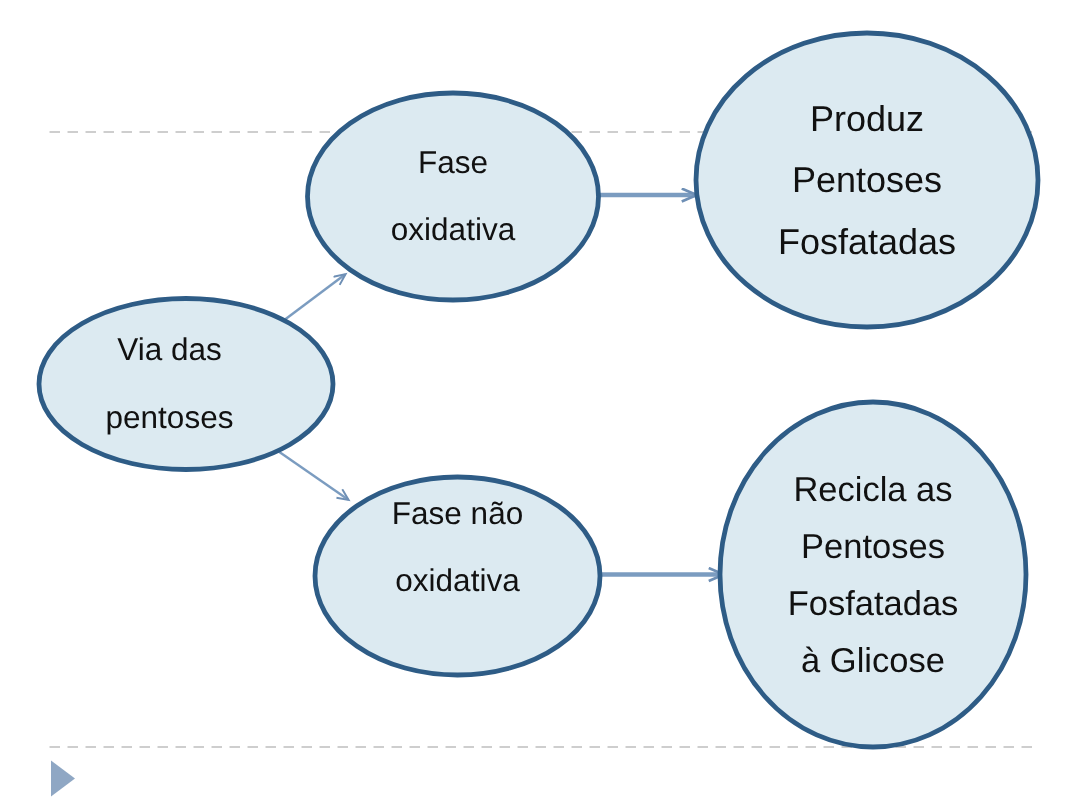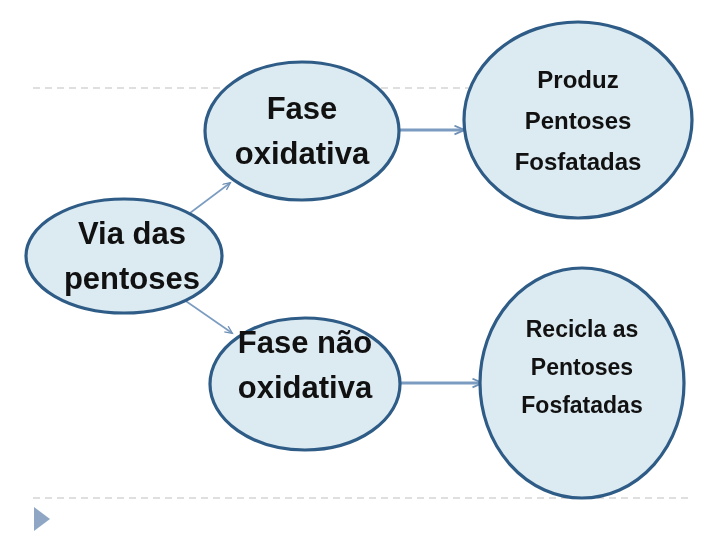--- a/index.html
+++ b/index.html
@@ -24,26 +24,26 @@
   }
   .node-label {
     position: absolute;
     display: flex;
     flex-direction: column;
     align-items: center;
     justify-content: center;
     text-align: center;
     color: #111111;
     font-family: "Liberation Sans", sans-serif;
-    font-weight: 700;
+    font-weight: 400;
     pointer-events: none;
     white-space: pre;
   }
   .node-label .line { display: block; }
-  .n-two .line { font-size: 31px; line-height: 45px; }
+  .n-two .line { font-size: 21px; line-height: 45px; }
   .n-four .line { font-size: 24px; line-height: 41px; }
   .n-six .line { font-size: 23px; line-height: 38px; }
 </style>
 </head>
 <body>
 
 <div id="stage">
 
   <svg id="canvas" viewBox="0 0 720 540" xmlns="http://www.w3.org/2000/svg">
     <defs>
@@ -69,40 +69,41 @@
       <ellipse cx="124" cy="256" rx="98" ry="57" fill="#dceaf1" stroke="#2e5c86" stroke-width="3.2"></ellipse>
       <ellipse cx="302" cy="131" rx="97" ry="69" fill="#dceaf1" stroke="#2e5c86" stroke-width="3.2"></ellipse>
       <ellipse cx="305" cy="384" rx="95" ry="66" fill="#dceaf1" stroke="#2e5c86" stroke-width="3.2"></ellipse>
       <ellipse cx="578" cy="120" rx="114" ry="98" fill="#dceaf1" stroke="#2e5c86" stroke-width="3.2"></ellipse>
       <ellipse cx="582" cy="383" rx="102" ry="115" fill="#dceaf1" stroke="#2e5c86" stroke-width="3.2"></ellipse>
     </g>
 
     <polygon points="34,507 50,519 34,531" fill="#8fa7c4"></polygon>
   </svg>
 
-  <div class="node-label n-two" style="left:34px; top:199px; width:196px; height:114px;text-align:right;">
+  <div class="node-label n-two" style="left:15px; top:199px; width:196px; height:114px;text-align:right;">
     <span class="line">Via das</span>
     <span class="line">pentoses</span>
   </div>
 
   <div class="node-label n-two" style="left:205px; top:62px; width:194px; height:138px;">
     <span class="line">Fase</span>
     <span class="line">oxidativa</span>
   </div>
 
   <div class="node-label n-two" style="left:210px; top:299px; width:190px; height:132px;">
     <span class="line">Fase não</span>
     <span class="line">oxidativa</span>
   </div>
 
   <div class="node-label n-four" style="left:464px; top:22px; width:228px; height:196px;">
     <span class="line">Produz</span>
     <span class="line">Pentoses</span>
     <span class="line">Fosfatadas</span>
   </div>
 
-  <div class="node-label n-six" style="left:480px; top:252px; width:204px; height:230px;">
+  <div class="node-label n-six" style="left:480px; top:268px; width:204px; height:230px;">
     <span class="line">Recicla as</span>
     <span class="line">Pentoses</span>
     <span class="line">Fosfatadas</span>
+    <span class="line">à Glicose</span>
   </div>
 
 </div>
 
 </body></html>

